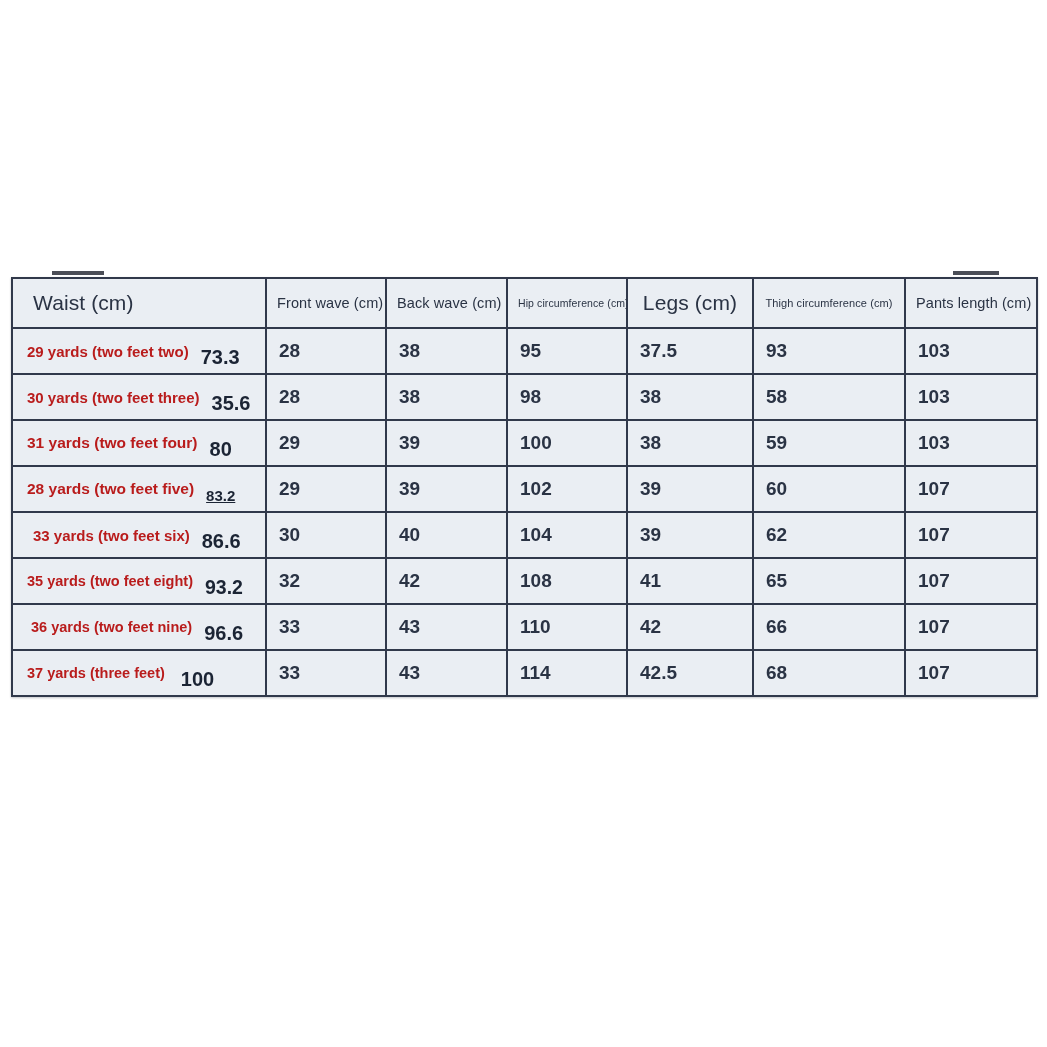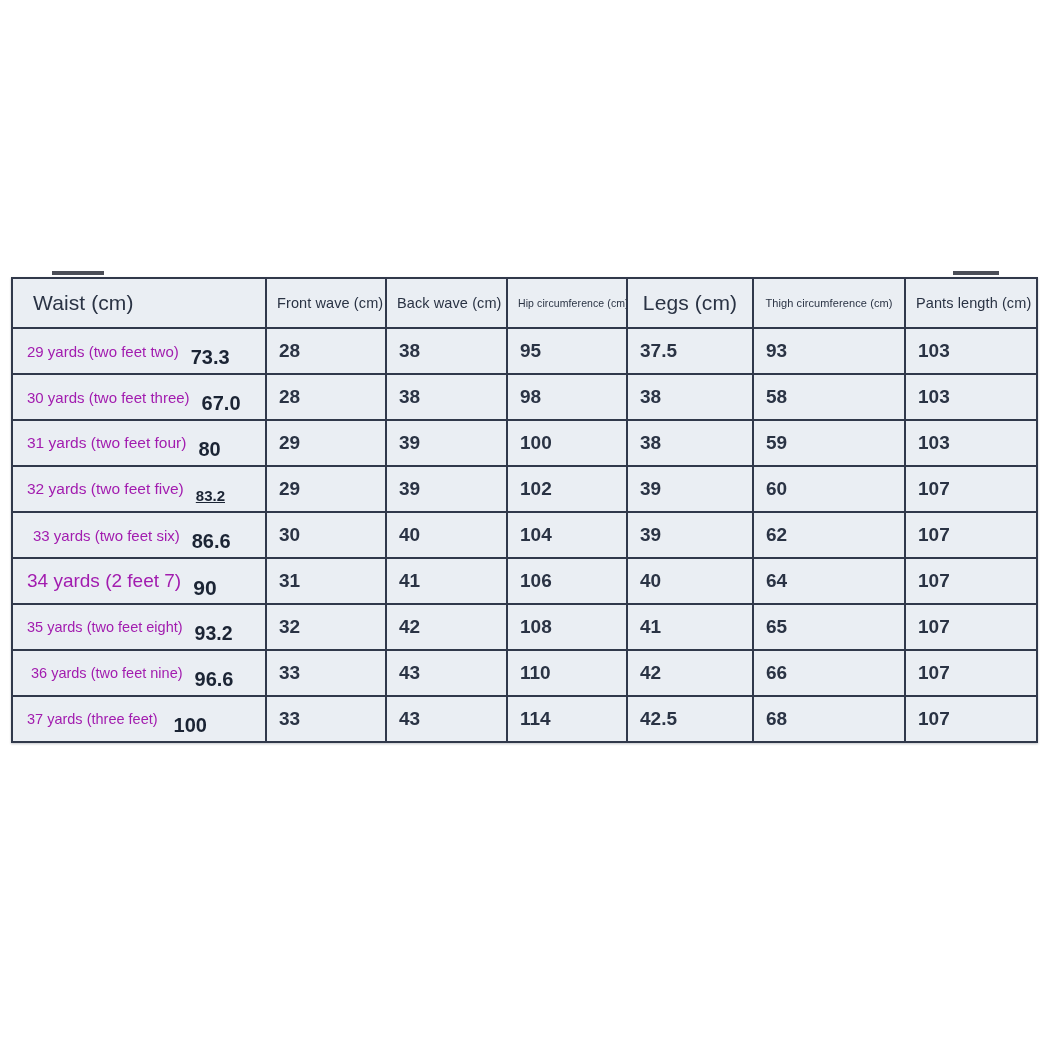--- a/index.html
+++ b/index.html
@@ -84,22 +84,22 @@
   .h-pants  { font-size: 14.5px; }
 
   
   tr.data-row td { height: 44px; }
 
   td.waist-cell {
     padding-left: 14px !important;
     white-space: nowrap;
   }
   .waist-label {
-    color: #a21caf;
-    font-weight: 400;
+    color: #b91c1c;
+    font-weight: 700;
     display: inline-block;
     vertical-align: middle;
   }
   .waist-value {
     font-weight: bold;
     color: #1b2434;
     display: inline-block;
     vertical-align: middle;
     margin-left: 12px;
     margin-top: 13px;
@@ -166,62 +166,53 @@
       <tr class="data-row r0">
             <td class="waist-cell"><span class="waist-label">29 yards (two feet two)</span><span class="waist-value">73.3</span></td>
             <td class="num-cell">28</td>
             <td class="num-cell">38</td>
             <td class="num-cell">95</td>
             <td class="num-cell">37.5</td>
             <td class="num-cell">93</td>
             <td class="num-cell">103</td>
           </tr>
           <tr class="data-row r1">
-            <td class="waist-cell"><span class="waist-label">30 yards (two feet three)</span><span class="waist-value">67.0</span></td>
+            <td class="waist-cell"><span class="waist-label">30 yards (two feet three)</span><span class="waist-value">35.6</span></td>
             <td class="num-cell">28</td>
             <td class="num-cell">38</td>
             <td class="num-cell">98</td>
             <td class="num-cell">38</td>
             <td class="num-cell">58</td>
             <td class="num-cell">103</td>
           </tr>
           <tr class="data-row r2">
             <td class="waist-cell"><span class="waist-label">31 yards (two feet four)</span><span class="waist-value">80</span></td>
             <td class="num-cell">29</td>
             <td class="num-cell">39</td>
             <td class="num-cell">100</td>
             <td class="num-cell">38</td>
             <td class="num-cell">59</td>
             <td class="num-cell">103</td>
           </tr>
           <tr class="data-row r3">
-            <td class="waist-cell"><span class="waist-label">32 yards (two feet five)</span><span class="waist-value">83.2</span></td>
+            <td class="waist-cell"><span class="waist-label">28 yards (two feet five)</span><span class="waist-value">83.2</span></td>
             <td class="num-cell">29</td>
             <td class="num-cell">39</td>
             <td class="num-cell">102</td>
             <td class="num-cell">39</td>
             <td class="num-cell">60</td>
             <td class="num-cell">107</td>
           </tr>
           <tr class="data-row r4">
             <td class="waist-cell"><span class="waist-label">33 yards (two feet six)</span><span class="waist-value">86.6</span></td>
             <td class="num-cell">30</td>
             <td class="num-cell">40</td>
             <td class="num-cell">104</td>
             <td class="num-cell">39</td>
             <td class="num-cell">62</td>
-            <td class="num-cell">107</td>
-          </tr>
-          <tr class="data-row r5">
-            <td class="waist-cell"><span class="waist-label">34 yards (2 feet 7)</span><span class="waist-value">90</span></td>
-            <td class="num-cell">31</td>
-            <td class="num-cell">41</td>
-            <td class="num-cell">106</td>
-            <td class="num-cell">40</td>
-            <td class="num-cell">64</td>
             <td class="num-cell">107</td>
           </tr>
           <tr class="data-row r6">
             <td class="waist-cell"><span class="waist-label">35 yards (two feet eight)</span><span class="waist-value">93.2</span></td>
             <td class="num-cell">32</td>
             <td class="num-cell">42</td>
             <td class="num-cell">108</td>
             <td class="num-cell">41</td>
             <td class="num-cell">65</td>
             <td class="num-cell">107</td>

